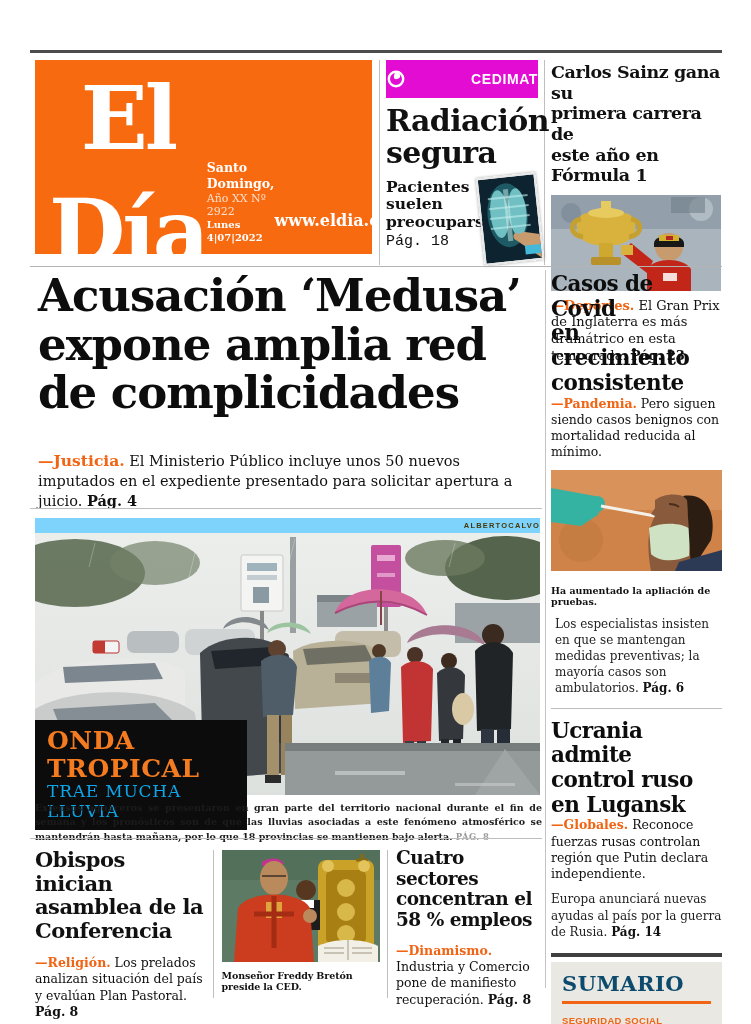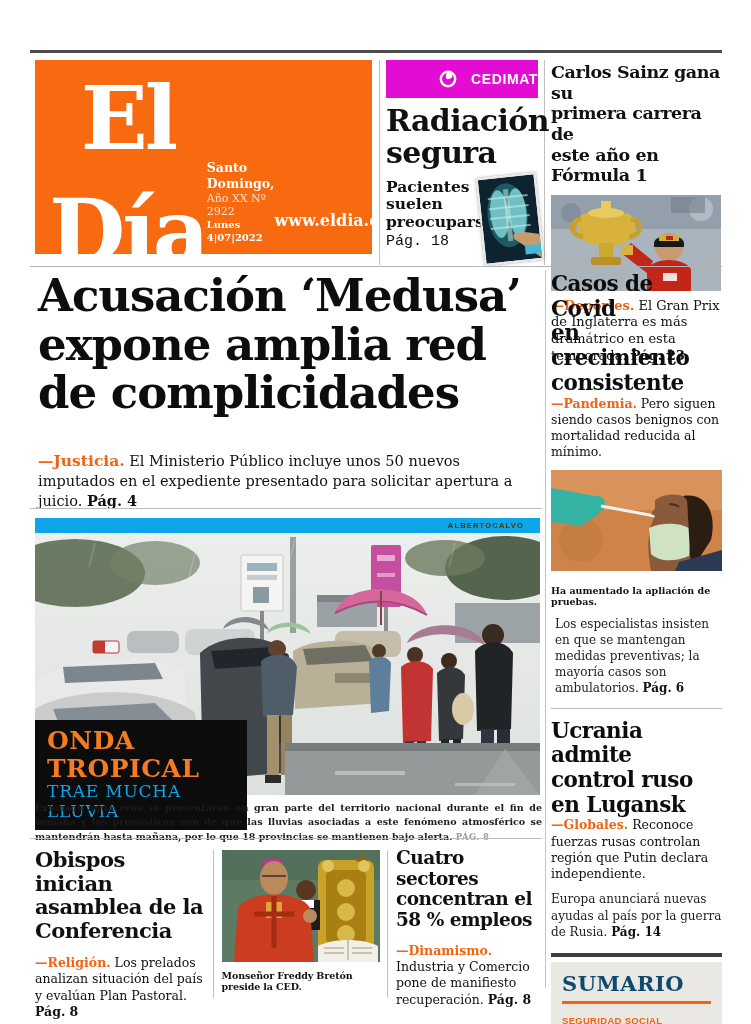--- a/index.html
+++ b/index.html
@@ -24,21 +24,21 @@
                     text-align:center; line-height:1.28; }
   .masthead .foot { display:flex; align-items:flex-end; margin-top:auto; }
   .mh-city { font-size:12.5px; font-weight:bold; line-height:1.25; }
   .mh-ed   { font-size:11px; color:rgba(255,255,255,.78); line-height:1.25; }
   .mh-date { font-size:10px; font-weight:bold; line-height:1.25; }
   .mh-web  { font-size:16px; font-weight:bold; margin-bottom:14px; }
   .hdiv1 { margin:0 6px 0 7px; height:205px; }
   .hdiv2 { margin:0 6px 0 6px; height:205px; }
 
   .promo-col { width:152px; position:relative; }
-  .cedimat-bar { height:38px; background:#e30cd3; display:flex; align-items:center; justify-content:flex-end; gap:13px; }
+  .cedimat-bar { height:38px; background:#e30cd3; display:flex; align-items:center; justify-content:space-between; gap:13px; }
   .cedimat-txt { color:#fff; font-family:"Liberation Sans", sans-serif; font-weight:bold;
                  font-size:14px; letter-spacing:.6px; }
   .cedimat-tag { position:absolute; width:34px; height:3px; background:#b80f30; opacity:.75; }
   .promo-hl { white-space:pre-line; font-size:30px; font-weight:bold; line-height:1.06;
               letter-spacing:-.6px; margin-top:7px; }
   .promo-dek { width:96px; font-size:15.5px; font-weight:bold; line-height:1.14; margin-top:9px; }
   .promo-pag { font-size:15px; margin-top:2px;font-family:Liberation Mono, monospace; }
   .xray-wrap { position:absolute; right:-2px; bottom:2px; width:60px; height:88px;
                transform:rotate(-6deg); border:2px solid #e8e8e8; box-shadow:0 0 3px rgba(0,0,0,.35); }
 
@@ -51,22 +51,22 @@
   
   .kick-orange { color:#f06413; font-weight:bold; }
   .pag { font-weight:bold; color:#111; }
 
   
   .lead-hl { left:38px; top:272px; width:502px; white-space:pre-line; font-size:45px;
              font-weight:bold; line-height:1.08; letter-spacing:-1px; color:#0d0d0d; }
   .lead-kick { left:38px; top:451px; width:500px; font-size:14.5px; line-height:1.35; }
 
   
-  .gold-bar { left:35px; top:518px; width:505px; height:15px; background:#0ea5e9;
-              display:flex; align-items:center; justify-content:flex-end; padding-right:16px; }
+  .gold-bar { left:35px; top:518px; width:505px; height:15px; background:#7dd3fc;
+              display:flex; align-items:center; justify-content:flex-end; padding-right:0; }
   .credit { font-family:"Liberation Sans", sans-serif; font-size:7.5px; font-weight:bold;
             letter-spacing:1.2px; color:#47380a; }
   .big-photo { left:35px; top:533px; width:505px; height:262px; }
   .onda-box { left:35px; top:720px; width:212px; background:#0c0c0c; padding:7px 12px 9px; }
   .onda-1 { color:#f47b20; font-size:25px; font-weight:bold; letter-spacing:.5px; line-height:1.1; }
   .onda-2 { color:#0ea5e9; font-size:17px; letter-spacing:.8px; line-height:1.15; }
   .photo-cap { left:35px; top:801px; width:507px; font-size:9.5px; font-weight:bold;
                line-height:1.5; text-align:justify; color:#1c1c1c; }
   .cap-pag { color:#9a9a9a; font-size:8.5px; font-weight:bold; letter-spacing:.4px; }
 

